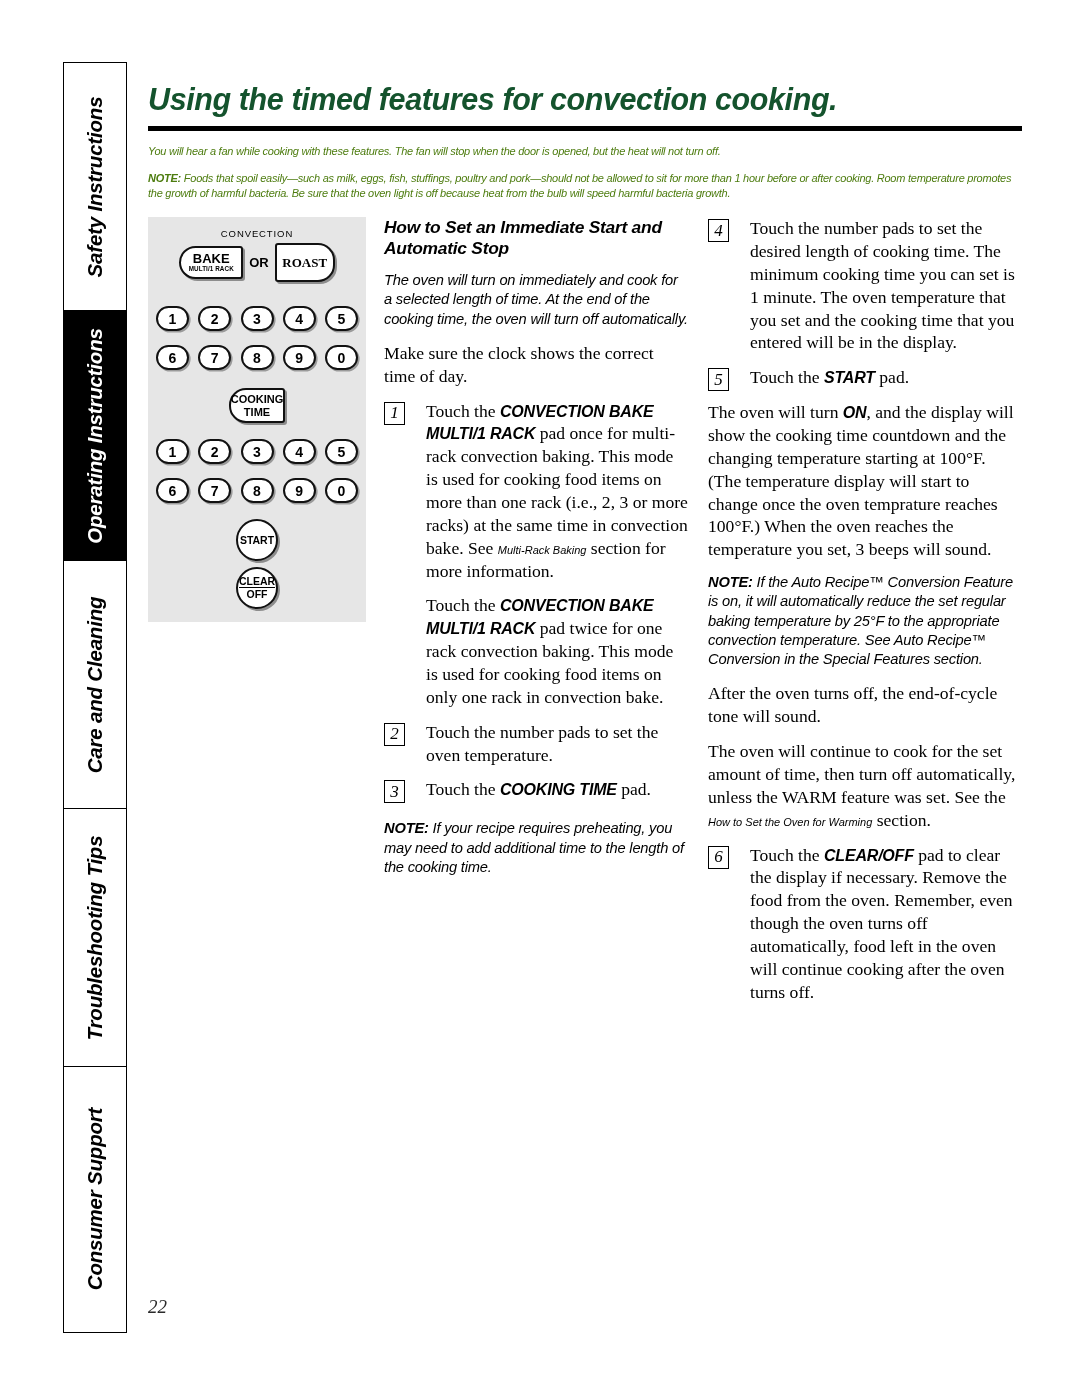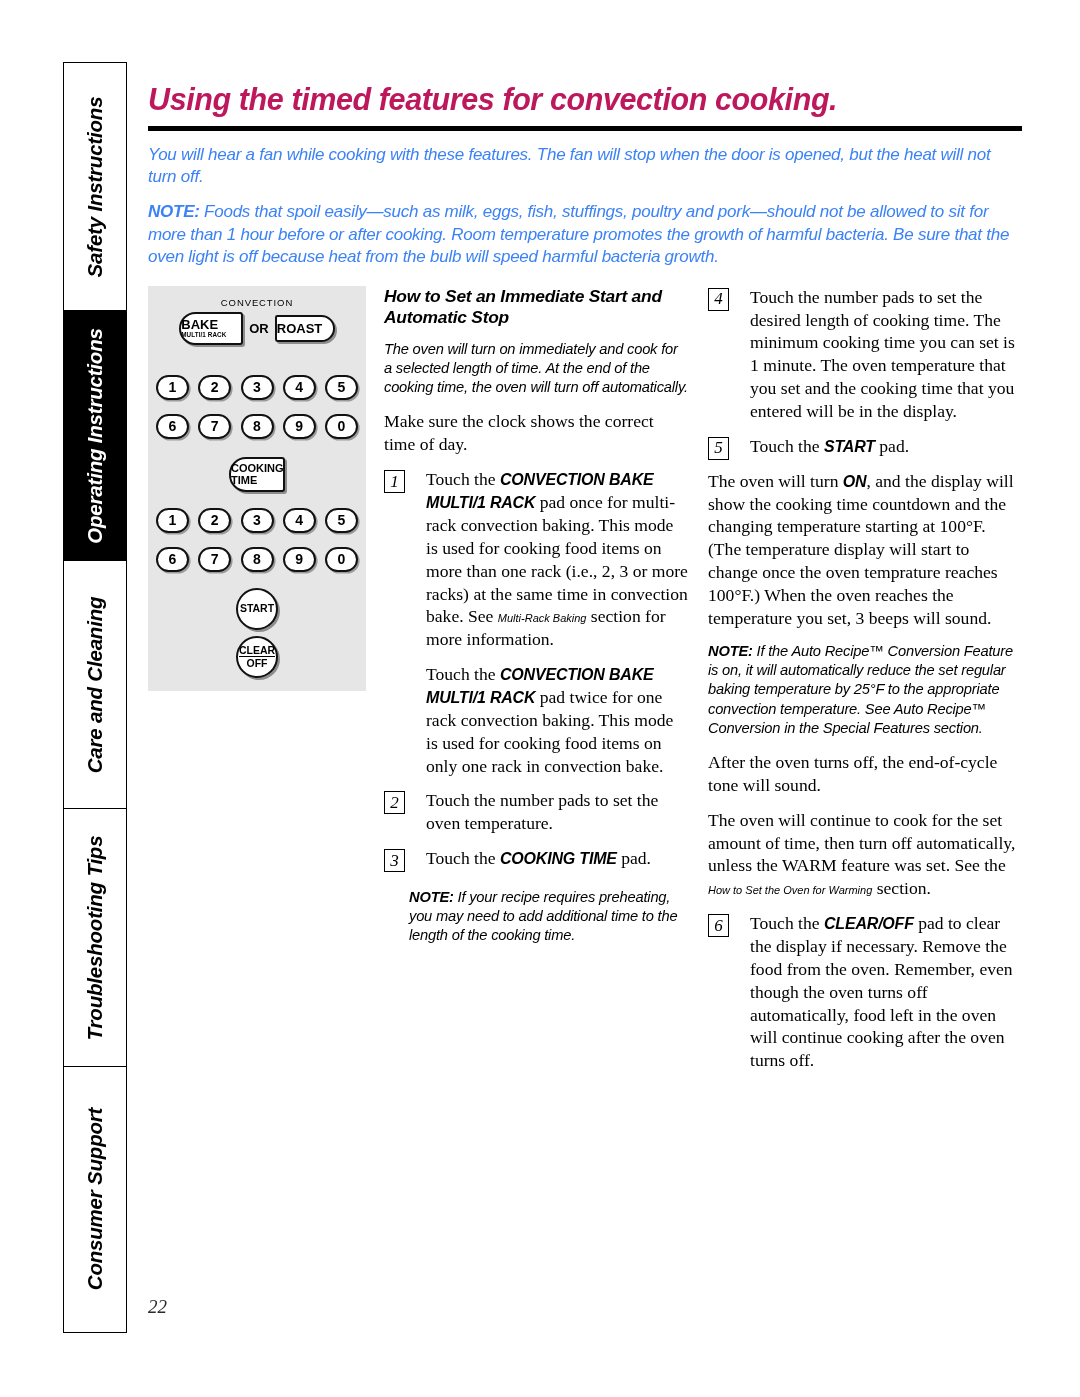--- a/index.html
+++ b/index.html
@@ -56,37 +56,37 @@
     top: 62px;
     width: 874px;
   }
 
   #page-title {
     font-family: "Liberation Sans", sans-serif;
     font-weight: bold;
     font-style: italic;
     font-size: 30.5px;
     letter-spacing: -0.4px;
-    color: #be185d;
+    color: #14532d;
     margin: 21px 0 0 0;
     line-height: 1.1;
   }
   #title-rule {
     border: none;
     border-top: 5px solid #000;
     margin: 9px 0 0 0;
     width: 100%;
   }
 
   .intro {
     font-family: "Liberation Sans", sans-serif;
     font-style: italic;
-    font-size: 17px;
+    font-size: 11px;
     line-height: 1.32;
-    color: #3b82f6;
+    color: #4d7c0f;
     margin: 13px 0 0 0;
     letter-spacing: -0.25px;
   }
   .intro b {
     font-weight: bold;
     font-style: italic;
   }
 
   
   #body-cols {
@@ -142,41 +142,43 @@
     align-items: center;
     justify-content: center;
     width: 100%;
     left: 0;
   }
   .cap-btn {
     border: 2.6px solid #111;
     background: #fff;
     display: flex;
     flex-direction: column;
+    align-items: center;
     justify-content: center;
     font-family: "Liberation Sans", sans-serif;
     font-weight: bold;
     box-sizing: border-box;
     box-shadow: 2px 2px 0 0 #8d8d8d;
   }
   #bake-btn {
     width: 64px; height: 33px;
     border-radius: 17px 3px 3px 17px;
   }
   #bake-btn .l1 { font-size: 13px; line-height: 1.0; }
   #bake-btn .l2 { font-size: 6.3px; line-height: 1.25; letter-spacing: 0.1px; }
   .or-text {
     font-family: "Liberation Sans", sans-serif;
     font-weight: bold;
     font-size: 13px;
     margin: 0 6px;
   }
   #roast-btn {
-    width: 60px; height: 27px;
+    width: 60px; height: 39px;
     border-radius: 3px 17px 17px 3px;
+    font-family: Liberation Serif, serif;
   }
   #roast-btn .l1 { font-size: 13px; }
   #cook-time-btn {
     width: 56px; height: 35px;
     border-radius: 17px 3px 3px 17px;
   }
   #cook-time-btn .l1, #cook-time-btn .l2 { font-size: 11px; line-height: 1.12; }
   .round-btn {
     width: 42px; height: 42px;
     border: 2.8px solid #111;
@@ -400,21 +402,21 @@
       <div class="step">
         <span class="num">2</span>
         <p class="serif">Touch the number pads to set the oven temperature.</p>
       </div>
 
       <div class="step">
         <span class="num">3</span>
         <p class="serif"><span>Touch the </span><b>COOKING TIME</b><span> pad.</span></p>
       </div>
 
-      <p class="ital" style="margin-top:18px;margin-left:25px;"><b>NOTE:</b><span> If your recipe requires preheating, you may need to add additional time to the length of the cooking time.</span></p>
+      <p class="ital" style="margin-top:18px;"><b>NOTE:</b><span> If your recipe requires preheating, you may need to add additional time to the length of the cooking time.</span></p>
 
     </div>
 
     <div id="col-right">
 
       <div class="step">
         <span class="num">4</span>
         <p class="serif">Touch the number pads to set the desired length of cooking time. The minimum cooking time you can set is 1 minute. The oven temperature that you set and the cooking time that you entered will be in the display.</p>
       </div>
 

